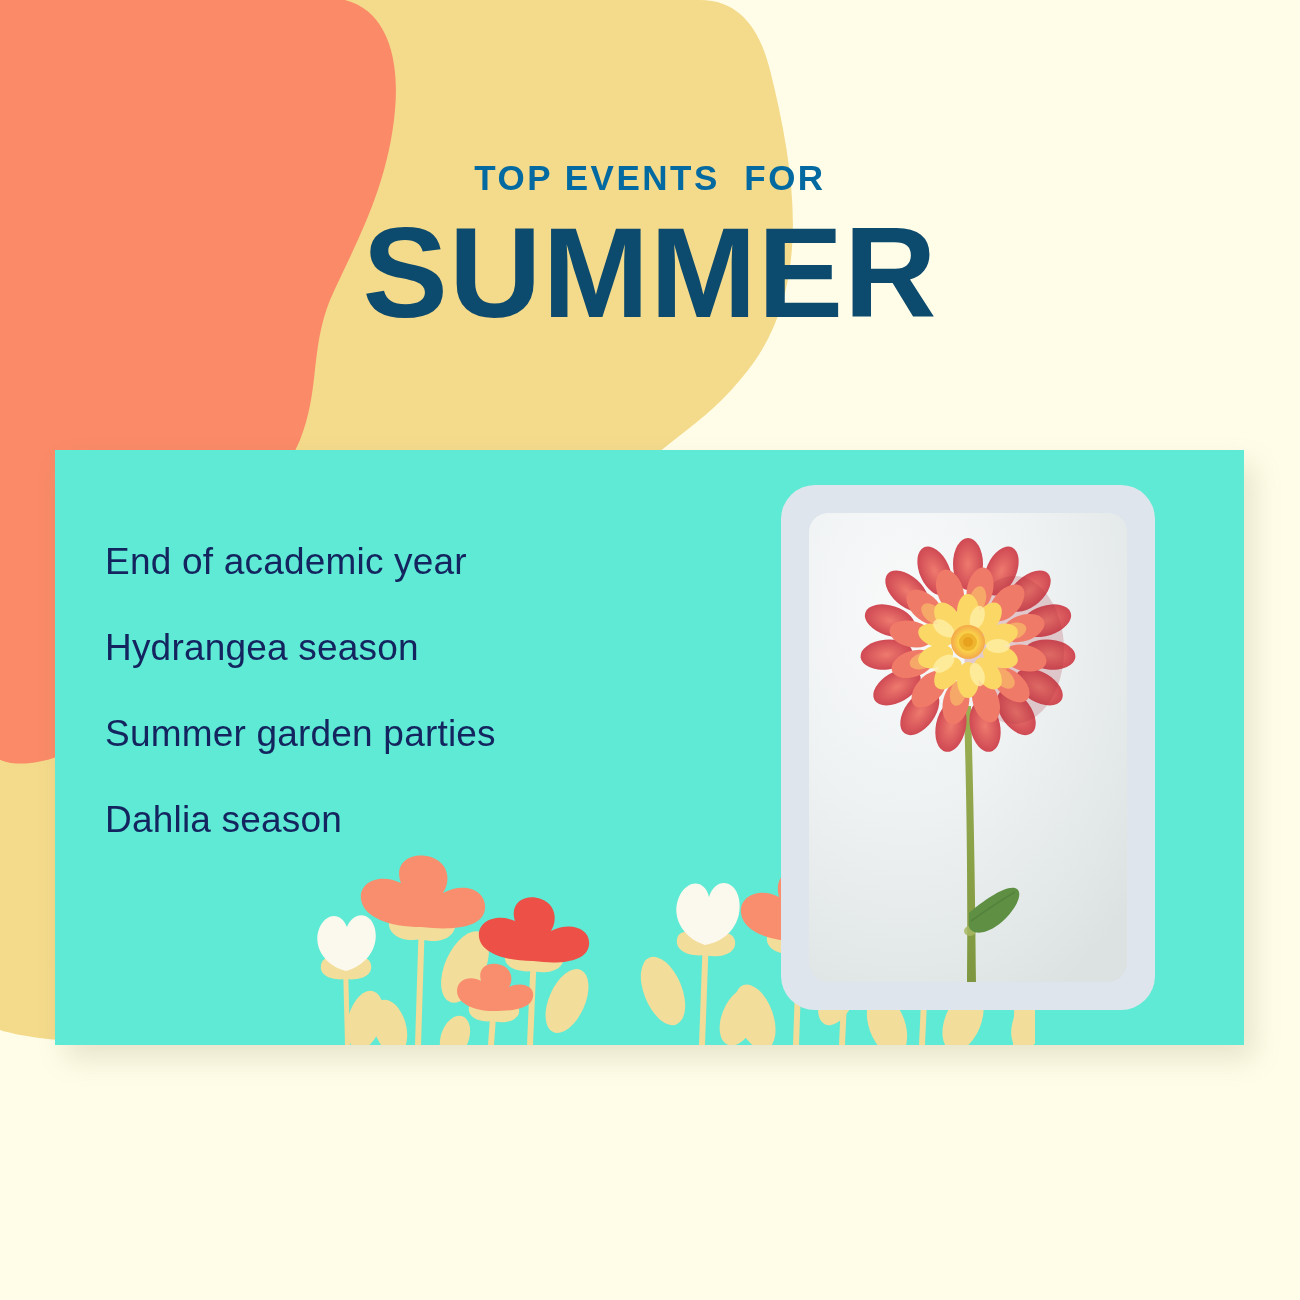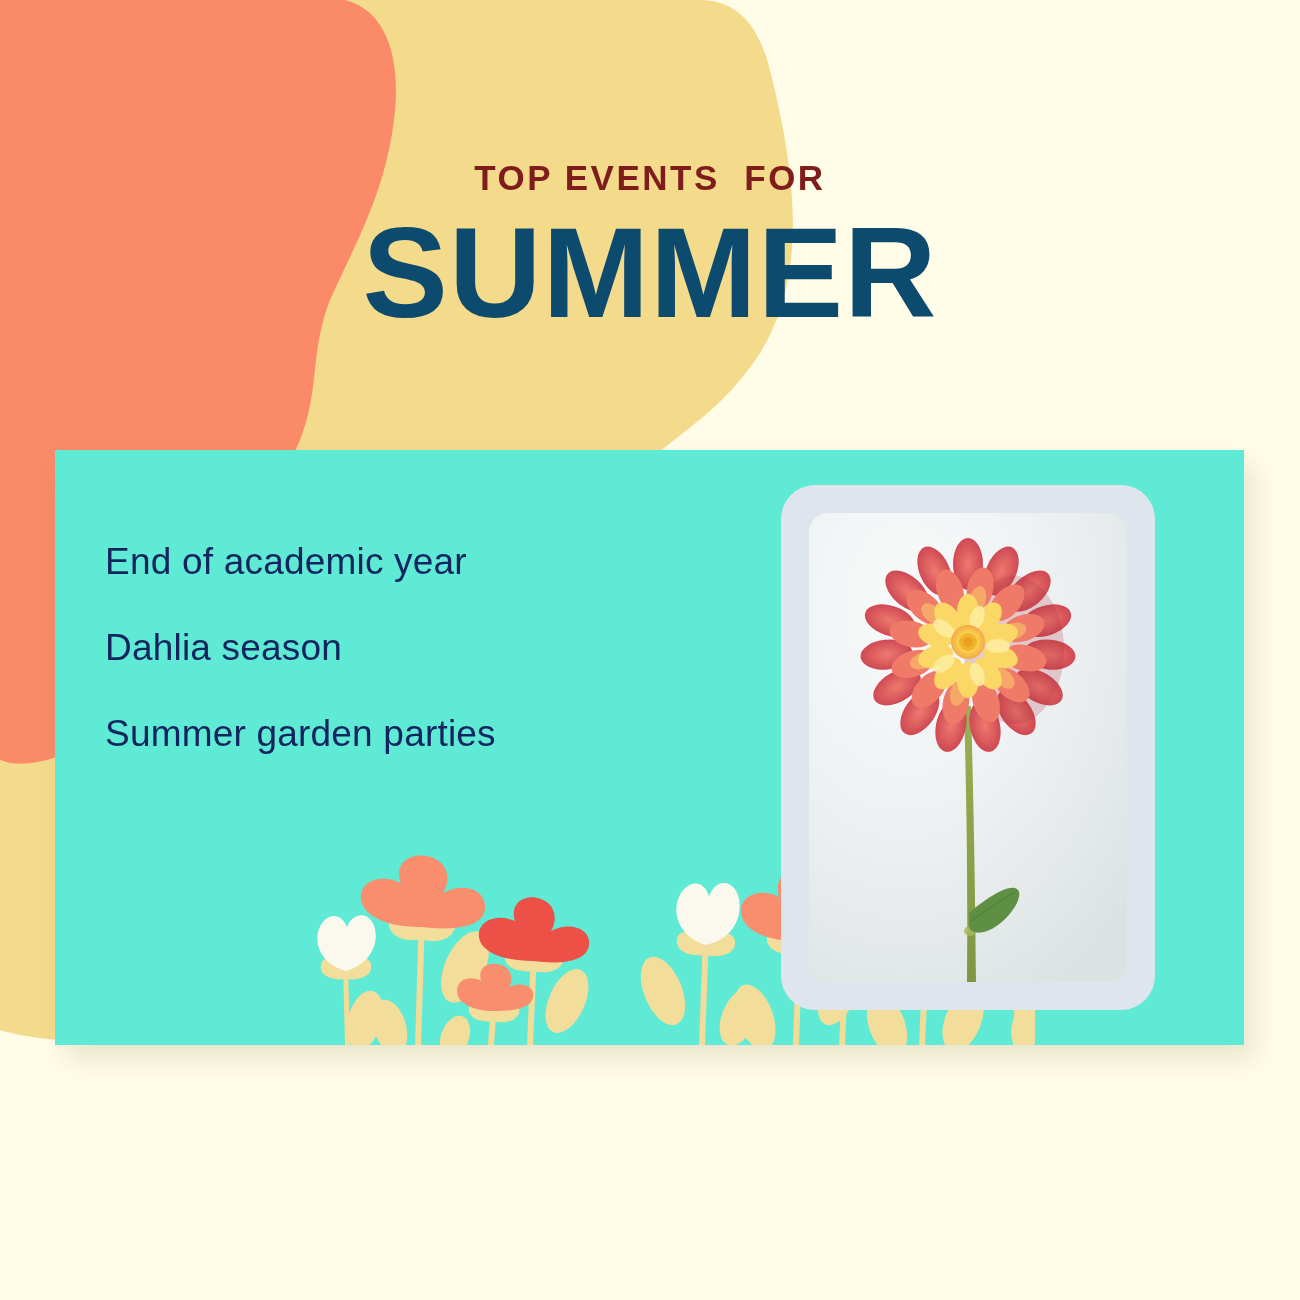--- a/index.html
+++ b/index.html
@@ -40,21 +40,21 @@
     left: 0;
     top: 160px;
     width: 1300px;
     text-align: center;
     z-index: 5;
   }
   .eyebrow {
     font-size: 35px;
     font-weight: 700;
     letter-spacing: 2.5px;
-    color: #7f1d1d;
+    color: #0369a1;
     line-height: 1;
     margin: 0 0 18px 0;
     white-space: pre;
   }
   .headline {
     font-size: 128px;
     font-weight: 700;
     letter-spacing: 1px;
     color: #0c4a6e;
     line-height: 0.94;
@@ -168,22 +168,23 @@
 
   <div class="heading">
     <div class="eyebrow">TOP EVENTS  FOR</div>
     <div class="headline">SUMMER</div>
   </div>
 
   <div class="card">
 
     <div class="event-list">
       <div class="event-item">End of academic year</div>
+      <div class="event-item">Hydrangea season</div>
+      <div class="event-item">Summer garden parties</div>
       <div class="event-item">Dahlia season</div>
-      <div class="event-item">Summer garden parties</div>
     </div>
 
     <svg class="flower-border" viewBox="0 0 720 190" preserveAspectRatio="none">
       <g>
         <path d="M28 108 L30 190 L35 190 L33 108 Z" fill="#F2DC98"></path>
         <path d="M31 112 C20 100 8 100 6 110 C4 120 16 126 31 124 Z" fill="#F3DD9B"></path>
         <path d="M31 112 C42 100 54 100 56 110 C58 120 46 126 31 124 Z" fill="#F3DD9B"></path>
         <path d="M31 116 C8 110 -2 90 4 74 C10 58 26 56 32 72 C38 56 56 56 60 74 C64 92 52 110 31 116 Z" fill="#FBF8EE"></path>
         <ellipse cx="50" cy="165" rx="17" ry="30" transform="rotate(16 50 165)" fill="#F3DD9B"></ellipse>
       </g>

